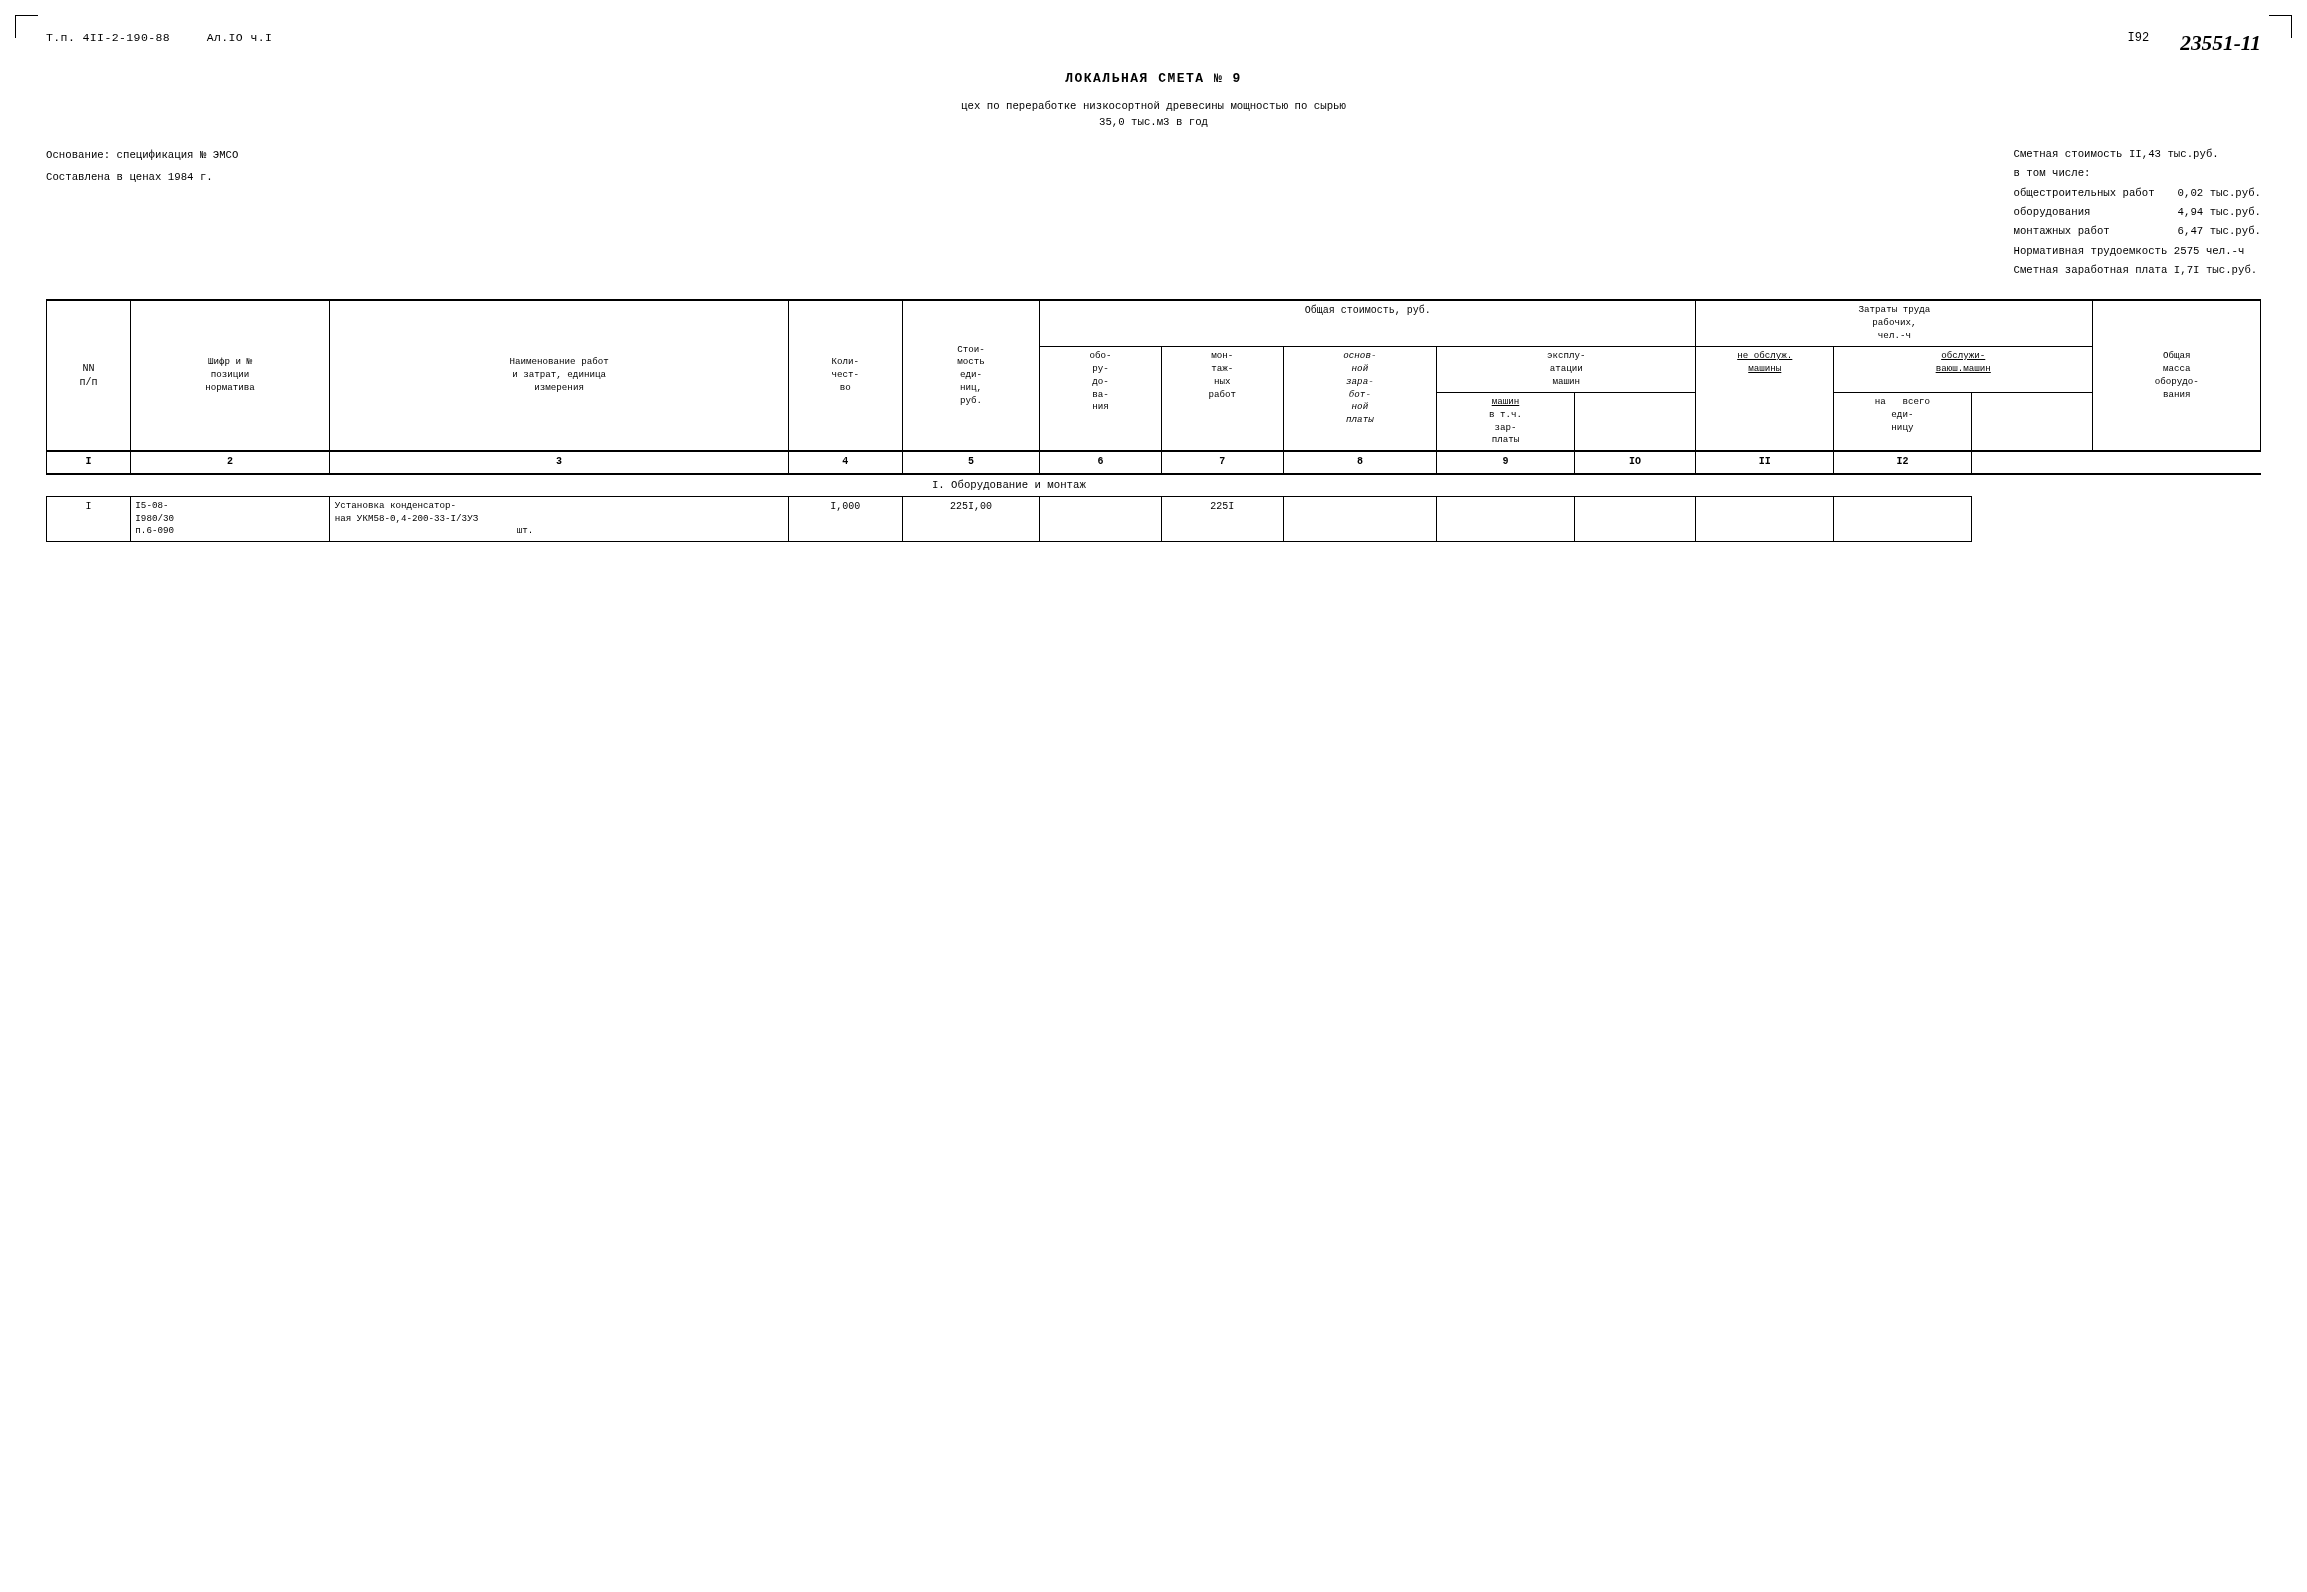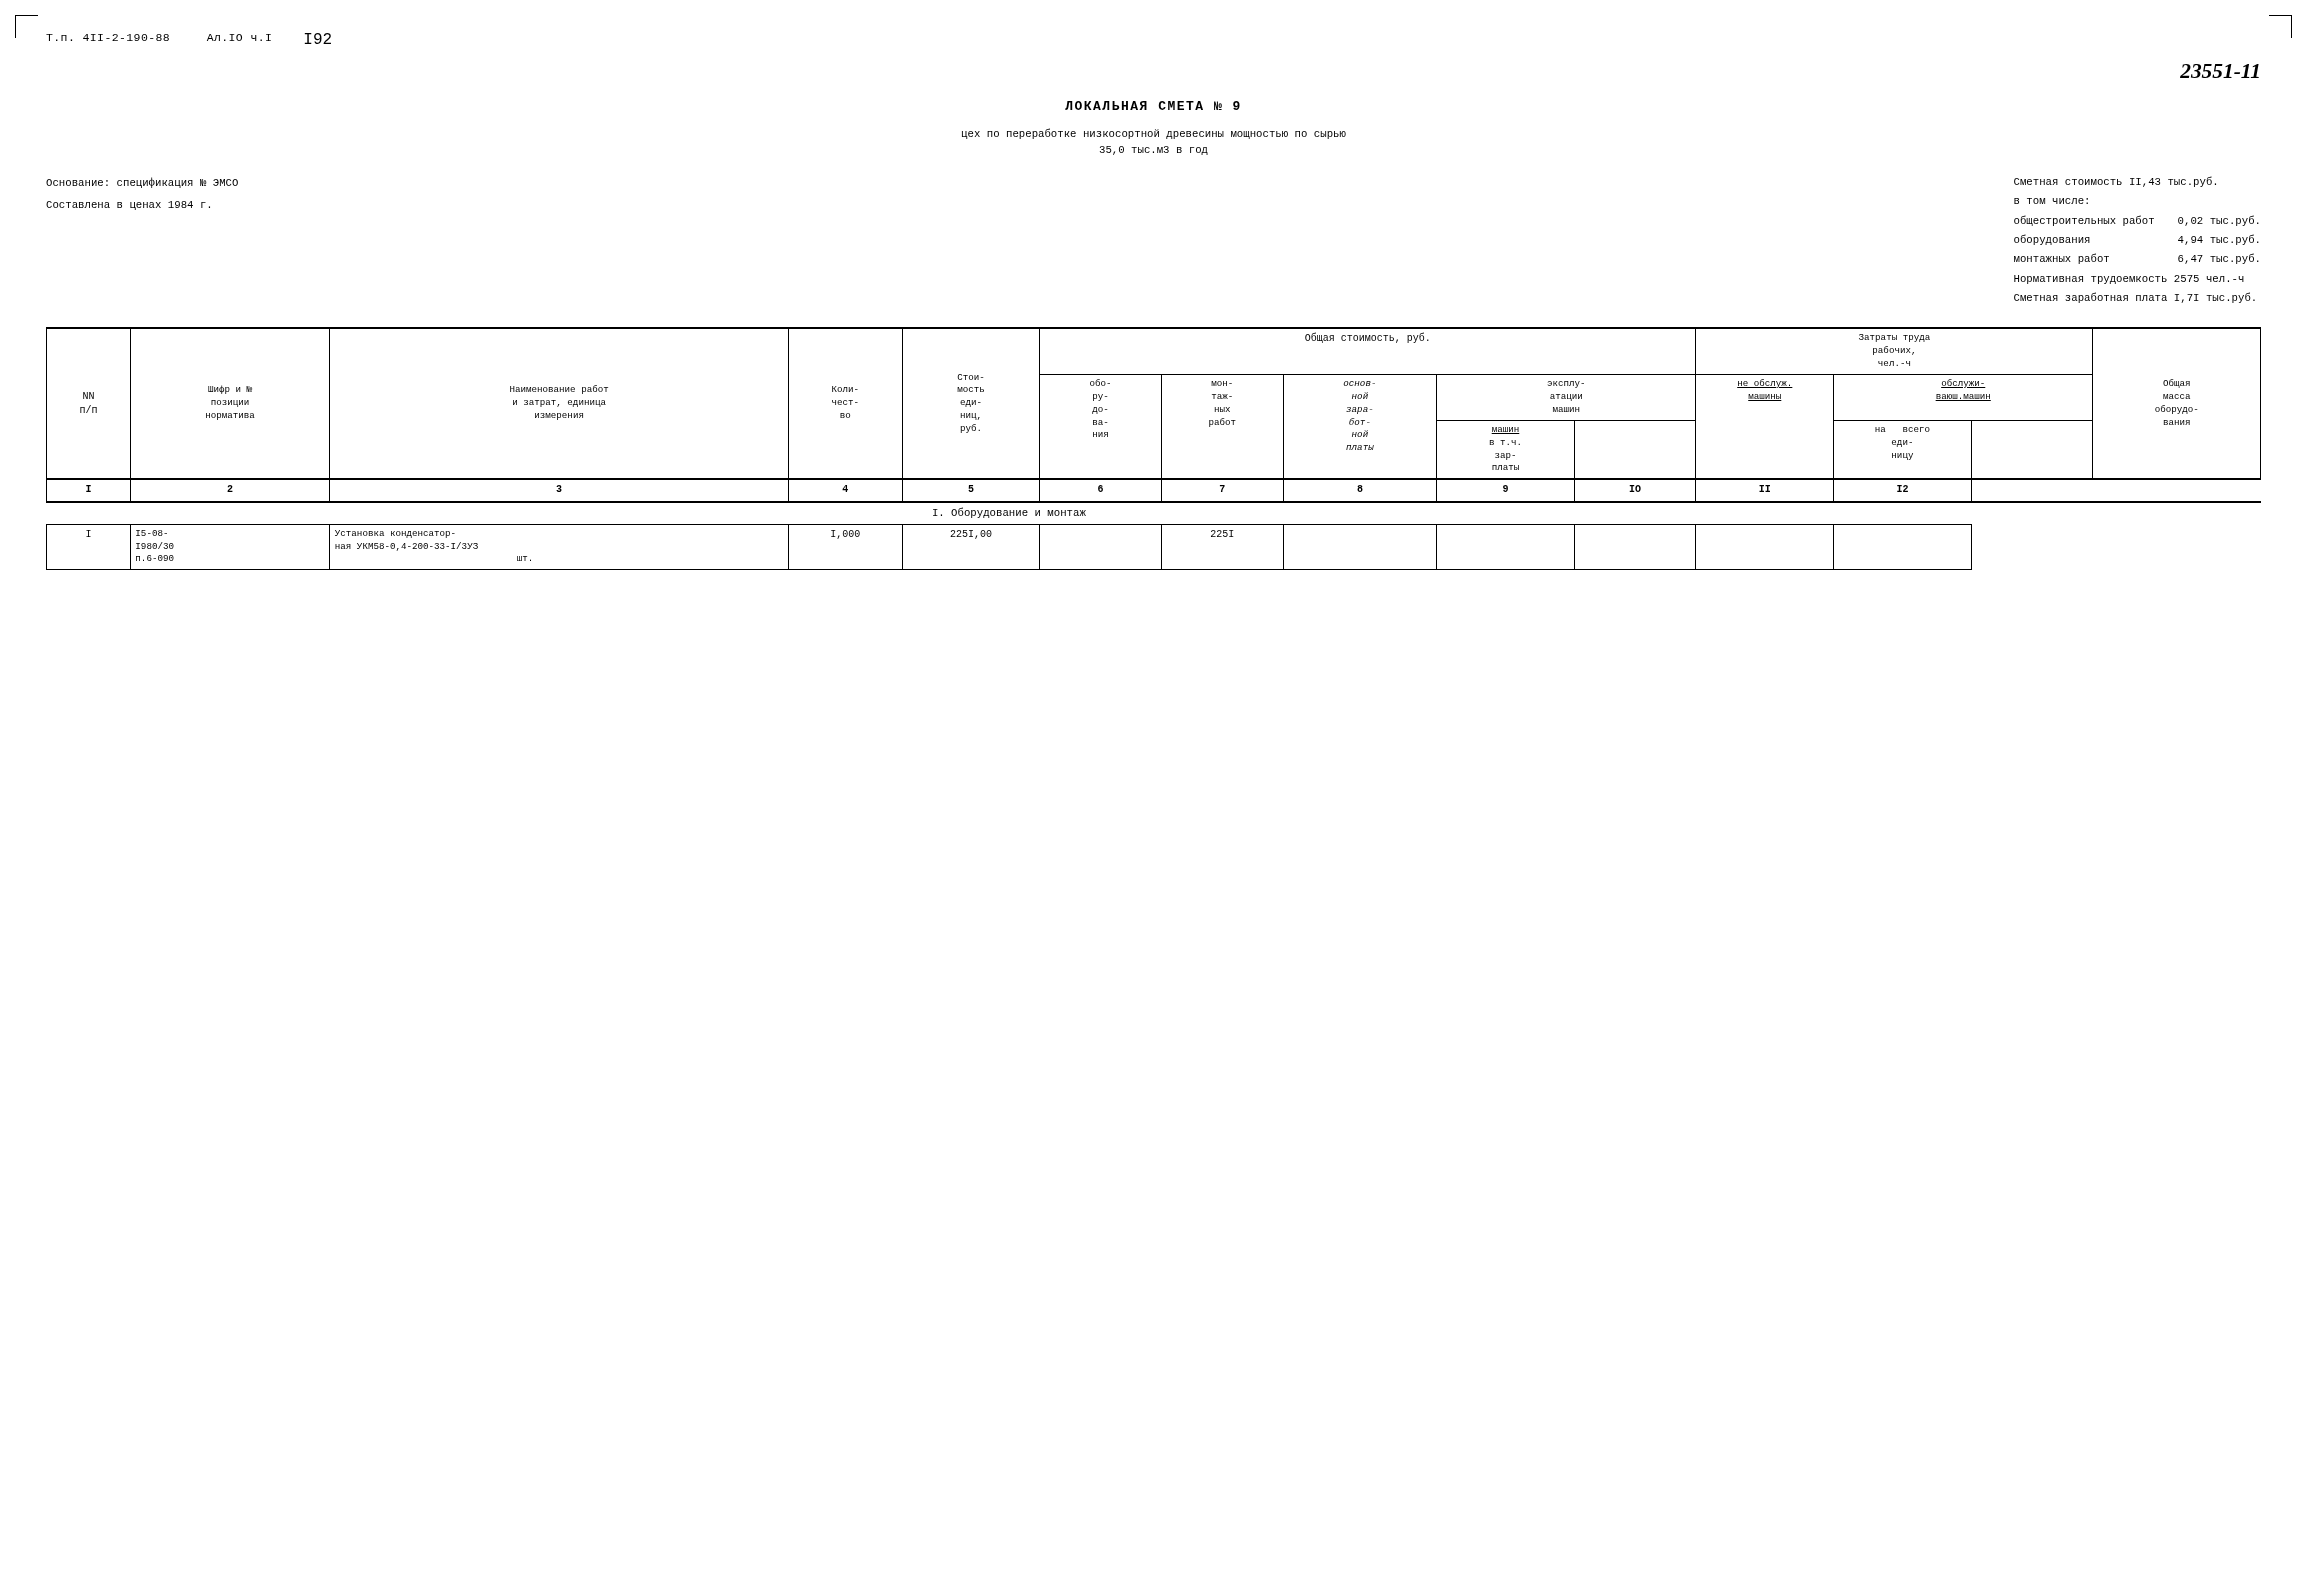--- a/index.html
+++ b/index.html
@@ -45,22 +45,22 @@
       align-items: flex-start;
       margin-bottom: 7.7px;
     }
 
     .header-left {
       font-size: 11.5px;
       letter-spacing: 0.4px;
     }
 
     .header-number {
-      font-size: 16px;
-      text-align: left;
+      font-size: 12px;
+      text-align: right;
       flex: 1;
       padding: 0 31px;
     }
 
     .stamp-number {
       font-family: Georgia, serif;
       font-style: italic;
       font-size: 21.4px;
       text-align: right;
       font-weight: bold;
@@ -170,21 +170,20 @@
     .thick-border-bottom {
       border-bottom: 2.3px solid #000 !important;
     }
 
     .underline {
       text-decoration: underline;
     }
 
     .italic-stamp {
       font-family: Georgia, serif;
-      margin-top: 28px;
     }
   </style>
 </head>
 <body>
 
 <div class="page-border-tl"></div>
 <div class="page-border-tr"></div>
 
 <div class="header-line1">
   <div class="header-left">

